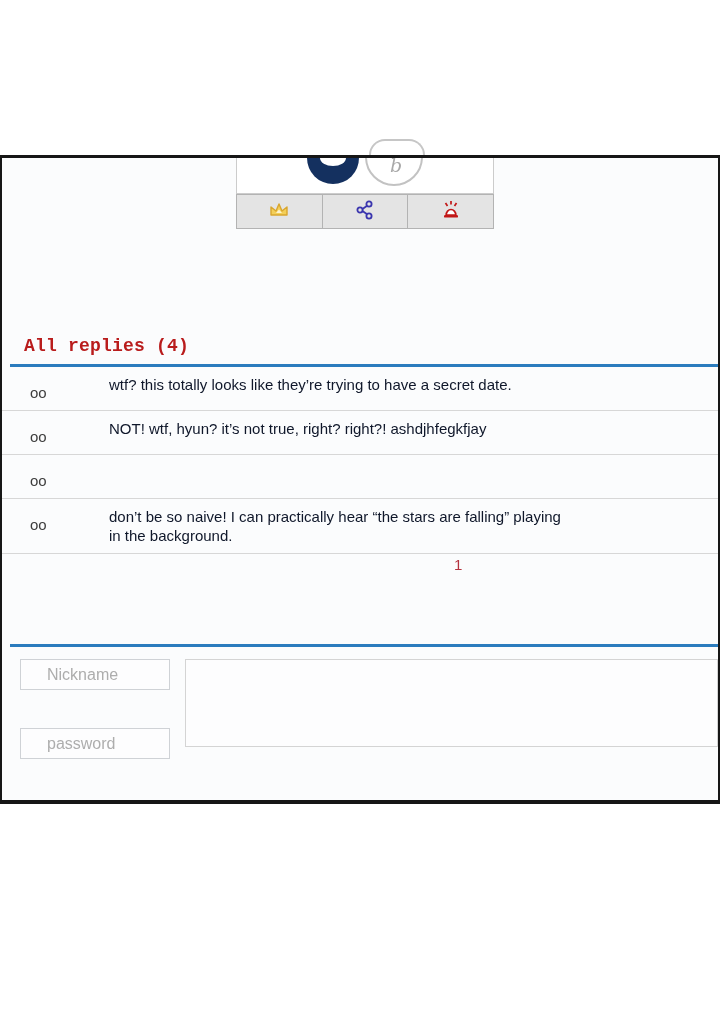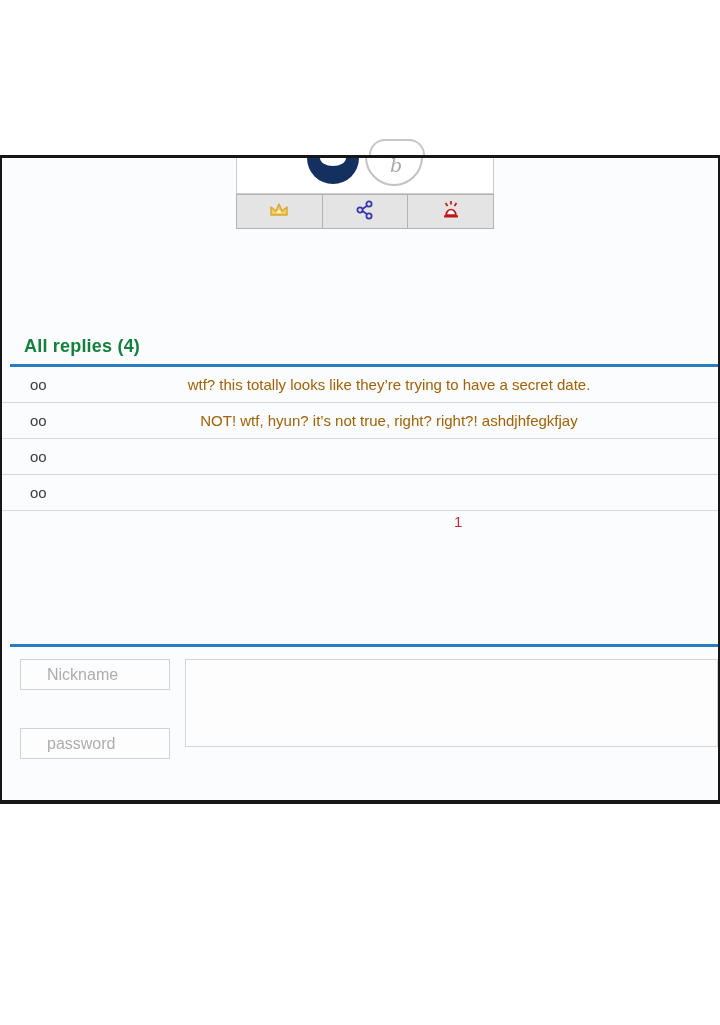--- a/index.html
+++ b/index.html
@@ -28,30 +28,30 @@
     font-family:"DejaVu Serif",serif; font-style:italic; font-size:19px; line-height:19px; }
 
   
   .toolbar { position:absolute; left:234px; top:36px; width:258px; height:35px;
     display:flex; background:#e4e4e4; border:1px solid #b3b3b3; }
   .tool-btn { flex:1; display:flex; align-items:center; justify-content:center; cursor:pointer; }
   .tool-btn + .tool-btn { border-left:1px solid #b3b3b3; }
 
   
   .replies-title { position:absolute; left:22px; top:178px; font-size:18px; font-weight:600;
-    color:#15803d; letter-spacing:.2px; }
+    color:#b91c1c; letter-spacing:.2px;font-family:Liberation Mono, monospace; }
   .blue-rule { position:absolute; left:8px; right:0; height:3px; background:#2b7cbe; }
   .rule-top { top:206px; }
   .rule-bottom { top:486px; }
 
   .replies-list { position:absolute; left:0; right:0; top:209px; }
   .reply-row { display:flex; padding:8px 0; border-bottom:1px solid #d7d7d7; }
   .reply-row:last-child { border-bottom:none; }
-  .reply-nick { width:107px; padding-left:28px; font-size:15px; color:#3c3c3c; line-height:19px; }
-  .reply-body { width:560px; font-size:15px; color:#a16207; line-height:19px;text-align:center; }
+  .reply-nick { width:107px; padding-left:28px; font-size:15px; color:#3c3c3c; line-height:19px;margin-top:8px; }
+  .reply-body { width:560px; font-size:15px; color:#0f172a; line-height:19px; }
   .reply-para { white-space:pre-line; }
   .reply-para + .reply-para { margin-top:30px; }
 
   .pagination { margin-top:2px; height:18px; padding-left:452px; }
   .page-num { font-size:15px; color:#b4323e; cursor:pointer; }
 
   
   .field { position:absolute; left:18px; width:150px; height:31px;
     border:1px solid #cfd2d6; background:#fdfdfe; font-size:16px; color:#444;
     padding:0 26px; outline:none; font-family:"Liberation Sans","DejaVu Sans",sans-serif; }
@@ -125,20 +125,24 @@
         <div class="reply-nick">oo</div>
         <div class="reply-body">
           <div class="reply-para">NOT! wtf, hyun? it’s not true, right? right?! ashdjhfegkfjay</div>
         </div>
       </div>
       <div class="reply-row">
         <div class="reply-nick">oo</div>
       </div>
       <div class="reply-row">
         <div class="reply-nick">oo</div>
+        <div class="reply-body">
+          <div class="reply-para">don’t be so naive! I can practically hear “the stars are falling” playing
+in the background.</div>
+        </div>
       </div>
       <div class="pagination"><span class="page-num">1</span></div>
     </div>
 
   <div class="blue-rule rule-bottom"></div>
 
   <input class="field nickname-field" type="text" placeholder="Nickname" style="">
   <input class="field password-field" type="password" placeholder="password" style="">
   <textarea class="comment-box" style=""></textarea>
 

